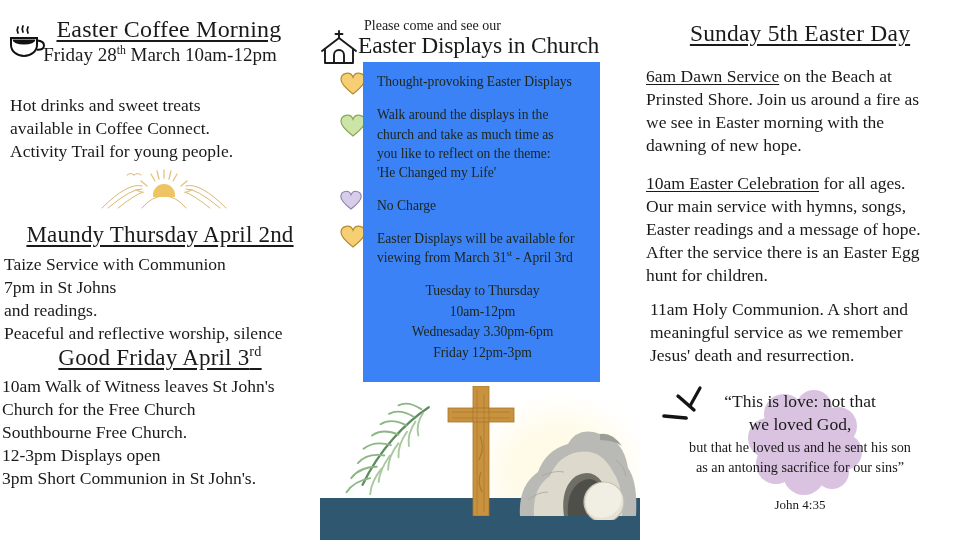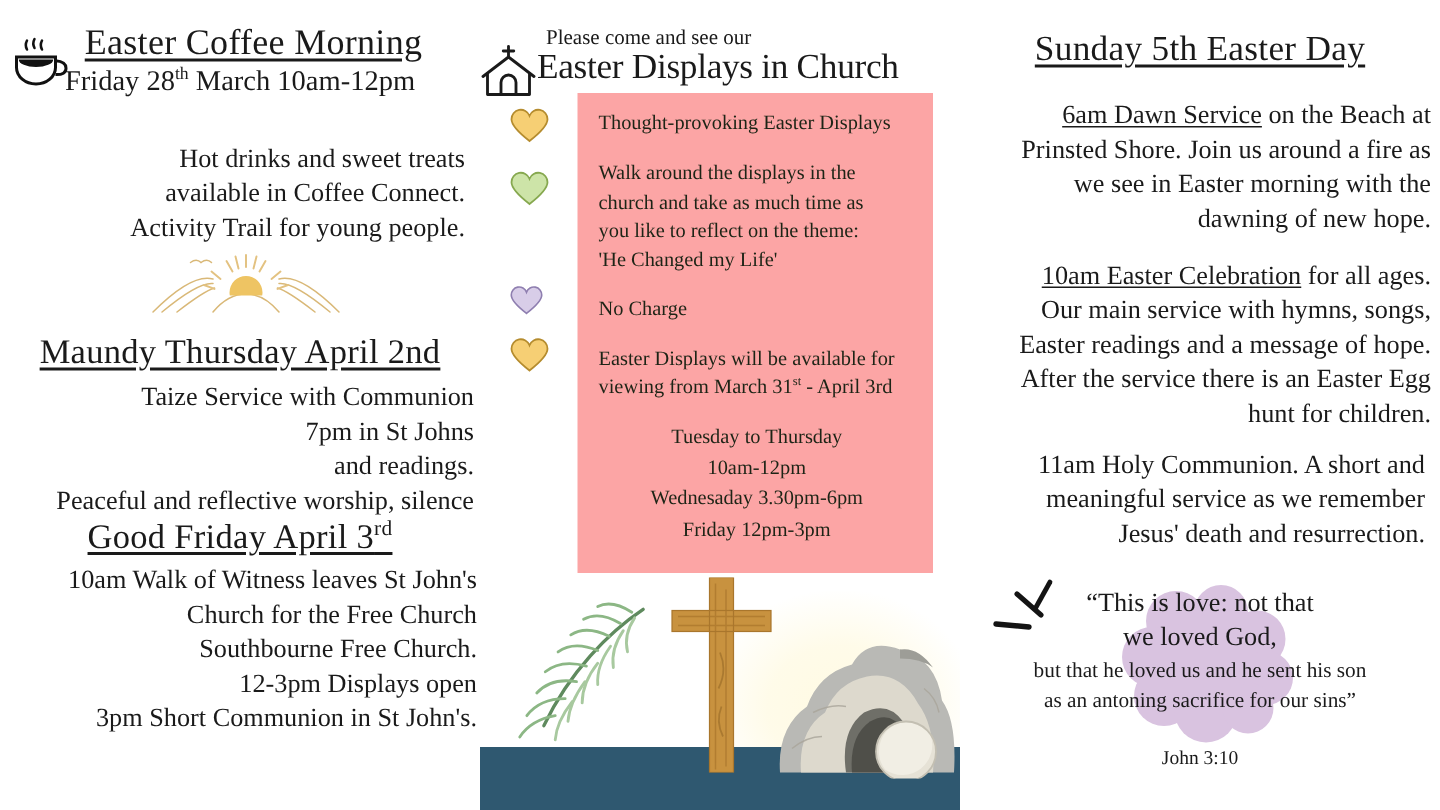--- a/index.html
+++ b/index.html
@@ -14,21 +14,21 @@
   .col-mid{left:320px;width:320px;}
   .col-right{left:640px;width:320px;}
 
   
   .h1{
     font-size:24px;line-height:1.12;text-align:center;
     text-decoration:underline;text-underline-offset:3px;
     font-weight:400;letter-spacing:.2px;
   }
   .sub{font-size:19px;line-height:1.2;text-align:center;}
-  .body{font-size:17.5px;line-height:1.32;text-align:right;}
+  .body{font-size:17.5px;line-height:1.32;text-align:left;}
   sup{font-size:.62em;vertical-align:super;line-height:0;}
   .u{text-decoration:underline;text-underline-offset:2px;}
 
   
   .coffee-head{position:absolute;left:0;top:16px;width:320px;}
   .coffee-icon{position:absolute;left:4px;top:6px;width:44px;height:40px;}
   .coffee-title{margin-left:18px;}
   .coffee-date{margin-top:1px;}
   .coffee-body{position:absolute;left:10px;top:94px;width:300px;}
 
@@ -42,22 +42,22 @@
   .goodfri .h1{font-size:23px;}
   .goodfri-body{margin-top:4px;}
 
   
   .church-icon{position:absolute;left:-2px;top:28px;width:42px;height:38px;}
   .mid-head{position:absolute;left:38px;top:18px;width:282px;}
   .mid-pre{font-size:14px;line-height:1.1;margin-left:6px;}
   .mid-title{font-size:23.5px;line-height:1.15;margin-top:-1px;letter-spacing:-.2px;}
 
   .greenbox{
-    position:absolute;left:65px;top:62px;width:237px;height:320px;
-    background:#fca5a5;
+    position:absolute;left:43px;top:62px;width:237px;height:320px;
+    background:#3b82f6;
   }
   .gb-inner{padding:10px 12px 0 14px;}
   .gb-p{font-size:13.6px;line-height:1.42;color:#1d2416;margin:0 0 14px 0;}
   .gb-p.tight{margin-bottom:13px;}
   .gb-times{font-size:13.6px;line-height:1.5;text-align:center;color:#1d2416;margin-top:14px;}
 
   .hearts{position:absolute;left:20px;top:62px;width:36px;height:320px;}
   .heart{position:absolute;left:0;width:26px;height:24px;}
 
   
@@ -361,18 +361,18 @@
             <path d="M20 12 L36 26" stroke-width="3.4"></path>
             <path d="M6 32 L28 34" stroke-width="3.6"></path>
           </g>
         </svg>
       </span>
       <div class="quote">
         <div class="q1">“This is love: not that</div>
         <div class="q1">we loved God,</div>
         <div class="q2">but that he loved us and he sent his son</div>
         <div class="q2">as an antoning sacrifice for our sins”</div>
-        <div class="qref">John 3:10</div>
+        <div class="qref">John 4:35</div>
       </div>
     </div>
   </div>
 
 </div>
 
 </body></html>

